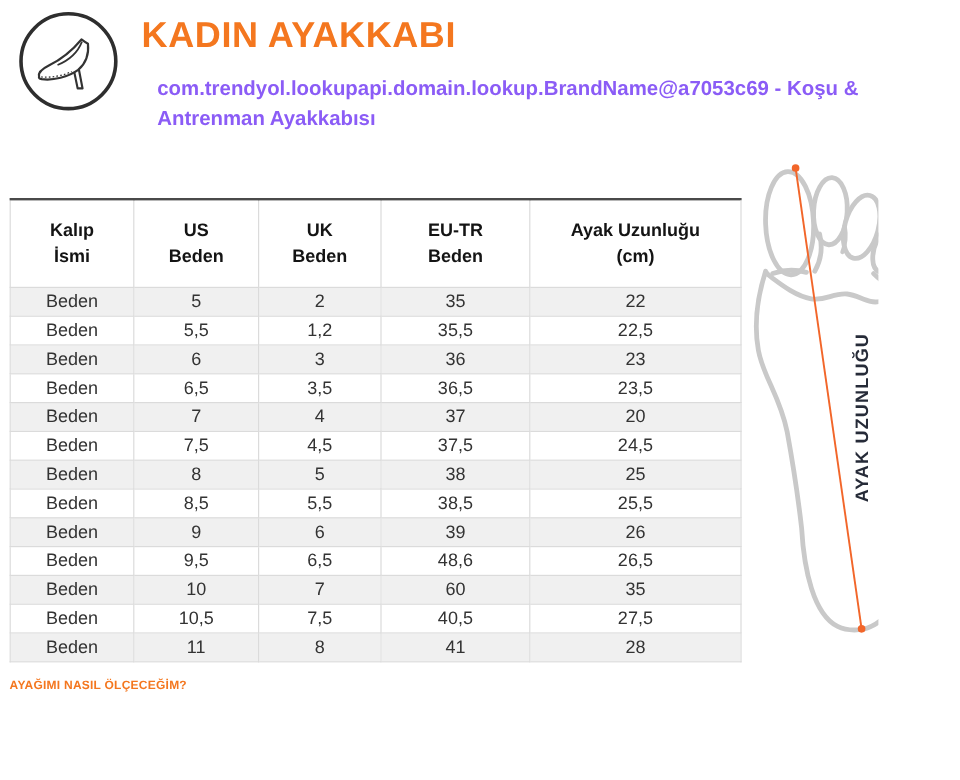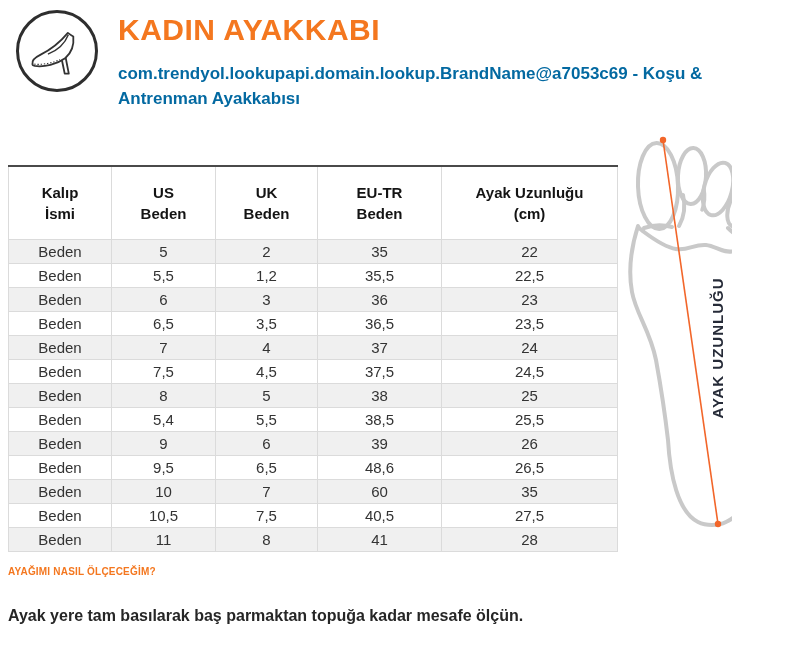--- a/index.html
+++ b/index.html
@@ -6,22 +6,22 @@
   html, body { width:800px; height:650px; background:#ffffff;
                font-family:"Liberation Sans", sans-serif; }
   .page { position:relative; width:732px; height:650px; overflow:hidden; background:#fff; }
 
   
   .icon-circle { position:absolute; left:16px; top:10px; width:82px; height:82px;
                  border:3px solid #2e2e2e; border-radius:50%;
                  display:flex; align-items:center; justify-content:center; }
   .page-title { position:absolute; left:118px; top:13px; font-size:30px; font-weight:bold;
                 color:#f4771f; letter-spacing:.5px; white-space:nowrap; }
-  .product-subtitle { position:absolute; left:118px; top:61px; width:600px;
-                      font-size:17px; font-weight:bold; color:#0369a1; line-height:25px; }
+  .product-subtitle { position:absolute; left:131px; top:61px; width:600px;
+                      font-size:17px; font-weight:bold; color:#8b5cf6; line-height:25px; }
 
   
   .size-table { position:absolute; left:8px; top:137px; width:609px;
                 border-collapse:collapse; table-layout:fixed;
                 border-top:2px solid #4a4a4a;margin-top:28px; }
   .size-table th, .size-table td { border:1px solid #dbdbdb; text-align:center;
                                    vertical-align:middle; overflow:hidden; }
   .size-table th { height:73px; font-size:15px; color:#141414; line-height:21px;
                    background:#fff; font-weight:bold; }
   .size-table td { height:24px; font-size:15px; color:#333; font-weight:normal; }
@@ -114,39 +114,39 @@
           <td>6,5</td>
           <td>3,5</td>
           <td>36,5</td>
           <td>23,5</td>
         </tr>
         <tr>
           <td>Beden</td>
           <td>7</td>
           <td>4</td>
           <td>37</td>
-          <td>24</td>
+          <td>20</td>
         </tr>
         <tr>
           <td>Beden</td>
           <td>7,5</td>
           <td>4,5</td>
           <td>37,5</td>
           <td>24,5</td>
         </tr>
         <tr>
           <td>Beden</td>
           <td>8</td>
           <td>5</td>
           <td>38</td>
           <td>25</td>
         </tr>
         <tr>
           <td>Beden</td>
-          <td>5,4</td>
+          <td>8,5</td>
           <td>5,5</td>
           <td>38,5</td>
           <td>25,5</td>
         </tr>
         <tr>
           <td>Beden</td>
           <td>9</td>
           <td>6</td>
           <td>39</td>
           <td>26</td>
@@ -215,15 +215,14 @@
 
       <line x1="37" y1="10" x2="92" y2="394" stroke="#f2662a" stroke-width="1.6"></line>
       <circle cx="37" cy="10" r="3.2" fill="#f2662a"></circle>
       <circle cx="92" cy="394" r="3.2" fill="#f2662a"></circle>
 
       <text x="97" y="218" transform="rotate(-90 97 218)" text-anchor="middle" font-size="15" font-weight="bold" letter-spacing="1" fill="#262b38">AYAK UZUNLUĞU</text>
     </svg>
   </div>
 
   <div class="howto-heading">AYAĞIMI NASIL ÖLÇECEĞİM?</div>
-  <div class="howto-text">Ayak yere tam basılarak baş parmaktan topuğa kadar mesafe ölçün.</div>
 
 </div>
 
 </body></html>

